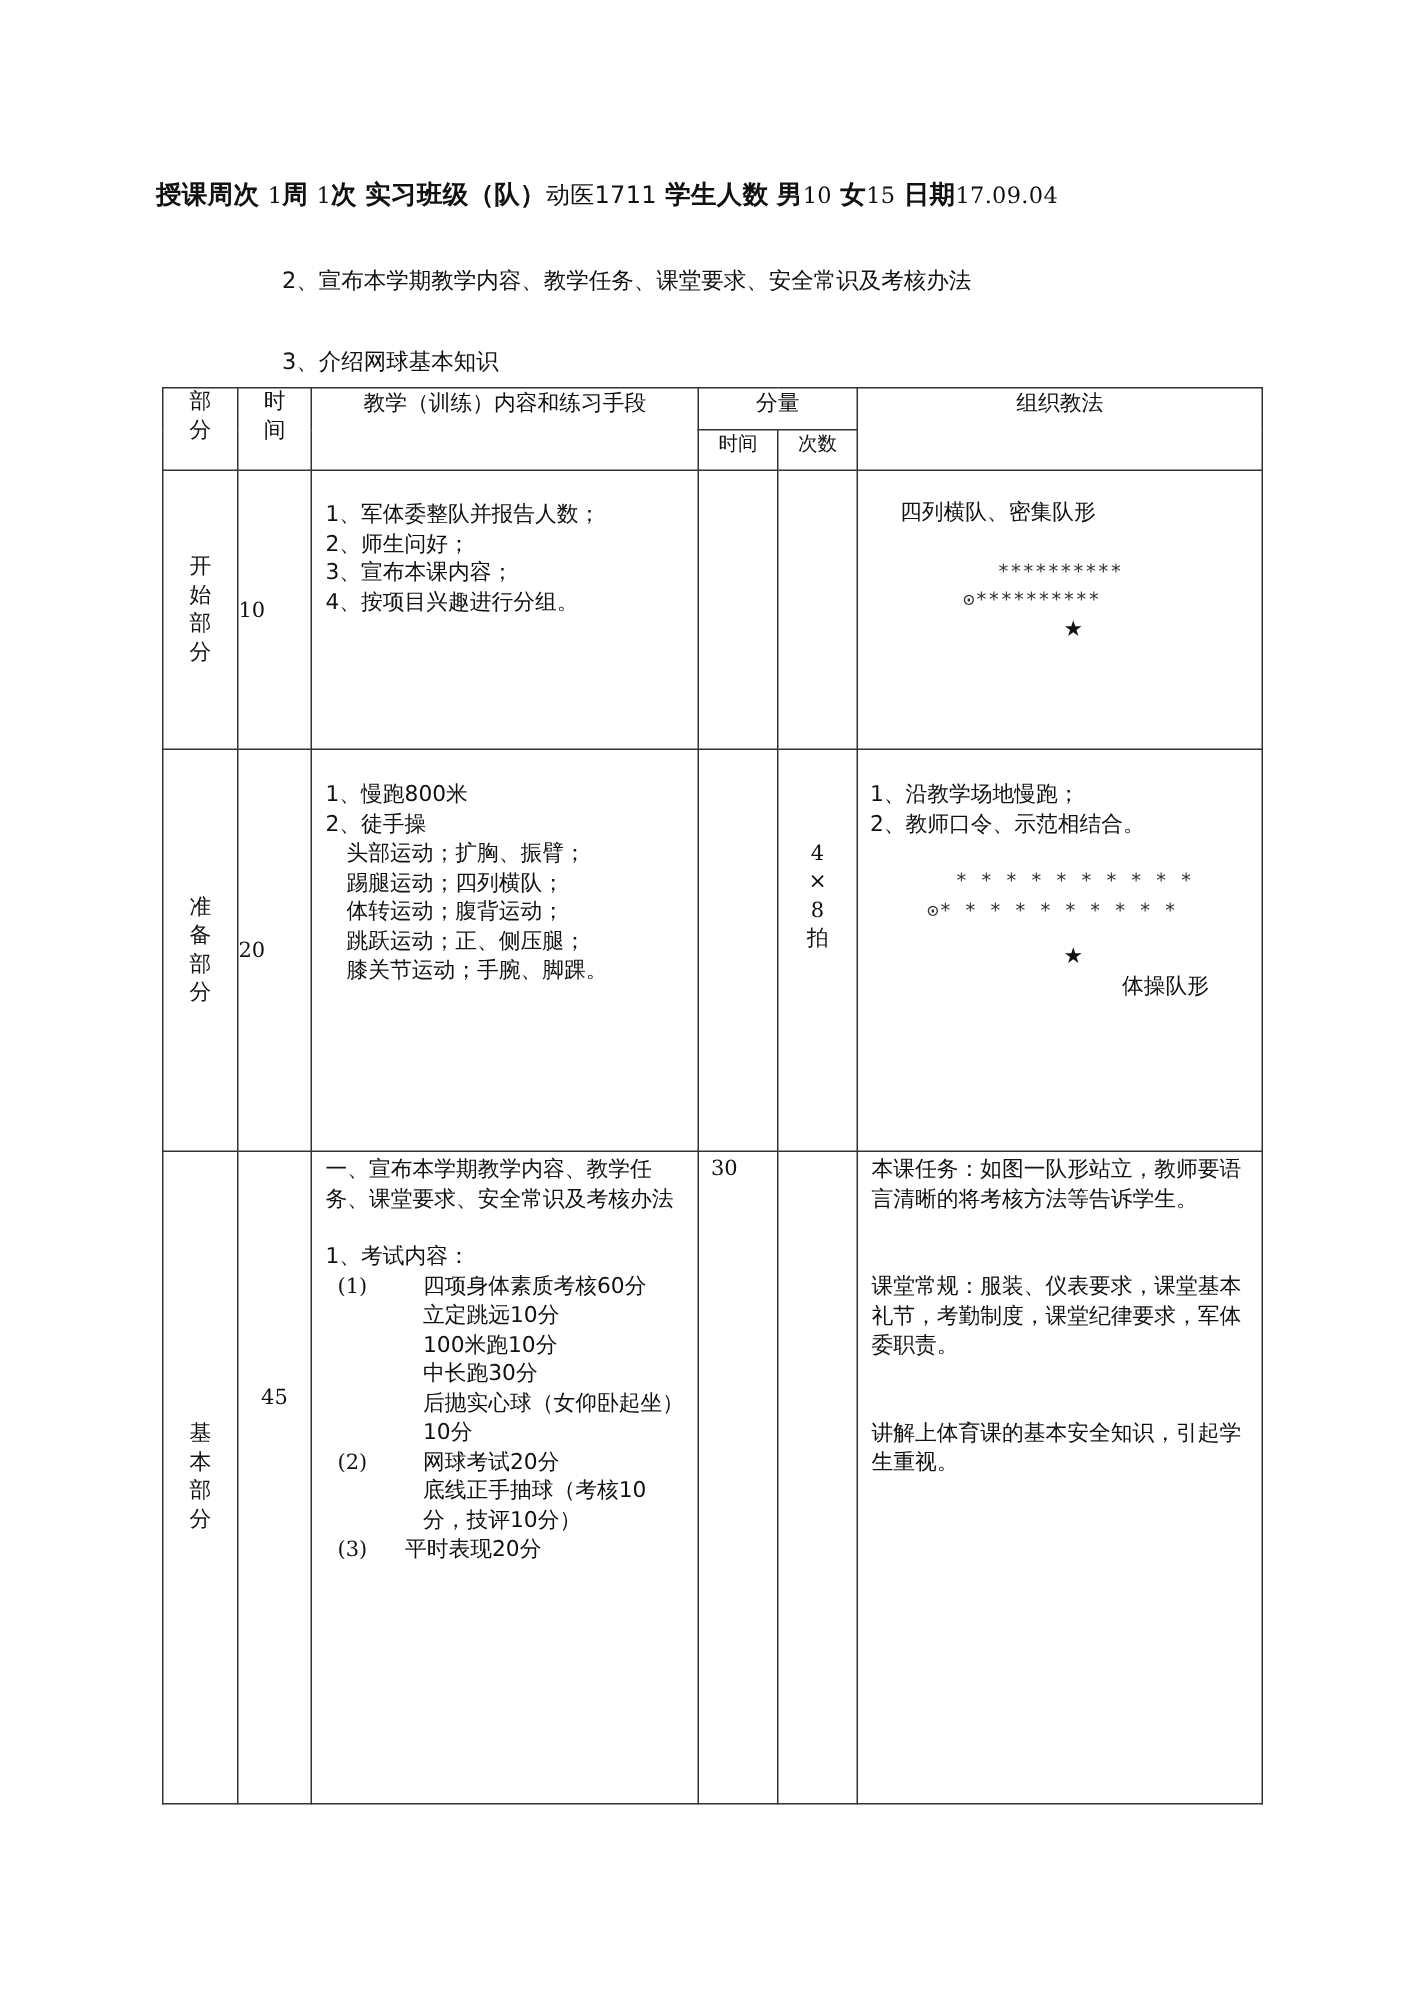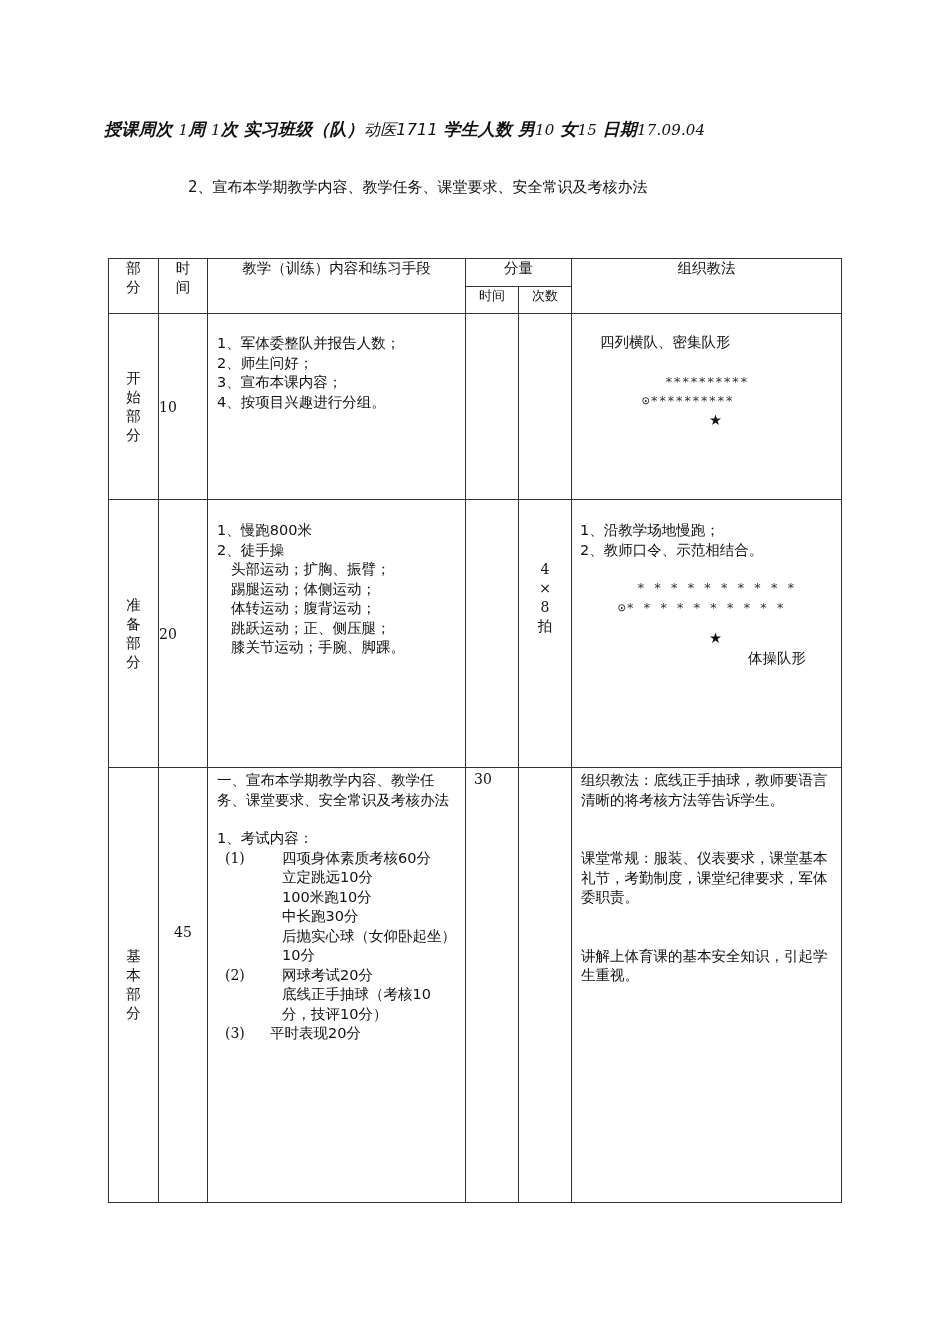--- a/index.html
+++ b/index.html
@@ -1,18 +1,18 @@
 <!DOCTYPE html>
 <html><head>
 <meta charset="utf-8">
 <style>
   html, body { margin:0; padding:0; background:#ffffff; }
   body { width:950px; height:1344px; position:relative; font-family:"DejaVu Sans", sans-serif; color:#111; }
   .serif { font-family:"DejaVu Serif", serif; }
-  .headline { position:absolute; left:104px; top:118px; font-size:17px; white-space:nowrap; letter-spacing:0.2px;font-style:italic; }
+  .headline { position:absolute; left:104px; top:118px; font-size:17px; white-space:nowrap; letter-spacing:0.2px; }
   .headline b { font-weight:bold; }
   .headline .val { font-family:"DejaVu Serif", serif; font-weight:normal; font-size:15px; }
   .tasks { position:absolute; left:104px; top:148px; font-size:15px; line-height:29px; }
   .tasks .row { white-space:nowrap; }
   .tasks .indent { padding-left:84px;margin-top:25px; }
   .num { font-family:"DejaVu Serif", serif; font-size:14px; }
   table.plan { position:absolute; left:108px; top:258px; border-collapse:collapse; table-layout:fixed; font-size:14.5px; }
   table.plan td { border:1.3px solid #333; vertical-align:top; padding:0; }
   .hdr td { text-align:center; vertical-align:middle;margin-top:16px; }
   .vert { writing-mode:horizontal-tb; text-align:center; line-height:19px; }
@@ -31,20 +31,21 @@
   <span class="val">1</span><b>次</b>
   <b>实习班级（队）</b><span style="font-size:16px">动医1711</span>
   <b>学生人数</b>
   <b>男</b><span class="val">10</span>
   <b>女</b><span class="val">15</span>
   <b>日期</b><span class="val">17.09.04</span>
 </div>
 
 <div class="tasks">
   <div class="row indent">2、宣布本学期教学内容、教学任务、课堂要求、安全常识及考核办法</div>
+  <div class="row indent">3、介绍网球基本知识</div>
 </div>
 
 <table class="plan">
   <colgroup>
     <col style="width:50px">
       <col style="width:49px">
       <col style="width:258px">
       <col style="width:53px">
       <col style="width:53px">
       <col style="width:270px">
@@ -81,21 +82,21 @@
     </td>
   </tr>
 
   <tr style="height:268px">
     <td class="mid vert" style="padding:0 16px;word-break:break-all;">准备部分</td>
     <td class="mid serif num">20</td>
     <td class="content" style="padding-top:21px !important">
       <div>1、慢跑800米</div>
       <div>2、徒手操</div>
       <div class="sub">头部运动；扩胸、振臂；</div>
-      <div class="sub">踢腿运动；体侧运动；</div>
+      <div class="sub">踢腿运动；四列横队；</div>
       <div class="sub">体转运动；腹背运动；</div>
       <div class="sub">跳跃运动；正、侧压腿；</div>
       <div class="sub">膝关节运动；手腕、脚踝。</div>
     </td>
     <td></td>
     <td style="text-align:center;line-height:19px;">
       <div style="margin-top:60px" class="num">4</div>
       <div>×</div>
       <div class="num">8</div>
       <div>拍</div>
@@ -145,19 +146,19 @@
             <span style="flex:1">底线正手抽球（考核10分，技评10分）</span>
           </div>
       <div style="display:flex">
             <span style="width:45px;padding-left:8px" class="num">(3)</span>
             <span style="flex:1">平时表现20分</span>
           </div>
     </td>
     <td class="serif num" style="padding:3px 0 0 8px !important">30</td>
     <td></td>
     <td class="org" style="padding:3px 8px 0 9px !important">
-      <div>组织教法：底线正手抽球，教师要语言清晰的将考核方法等告诉学生。</div>
+      <div>本课任务：如图一队形站立，教师要语言清晰的将考核方法等告诉学生。</div>
       <div style="margin-top:39px">课堂常规：服装、仪表要求，课堂基本礼节，考勤制度，课堂纪律要求，军体委职责。</div>
       <div style="margin-top:39px">讲解上体育课的基本安全知识，引起学生重视。</div>
     </td>
   </tr>
 </tbody>
   </table>
 
 </body></html>

